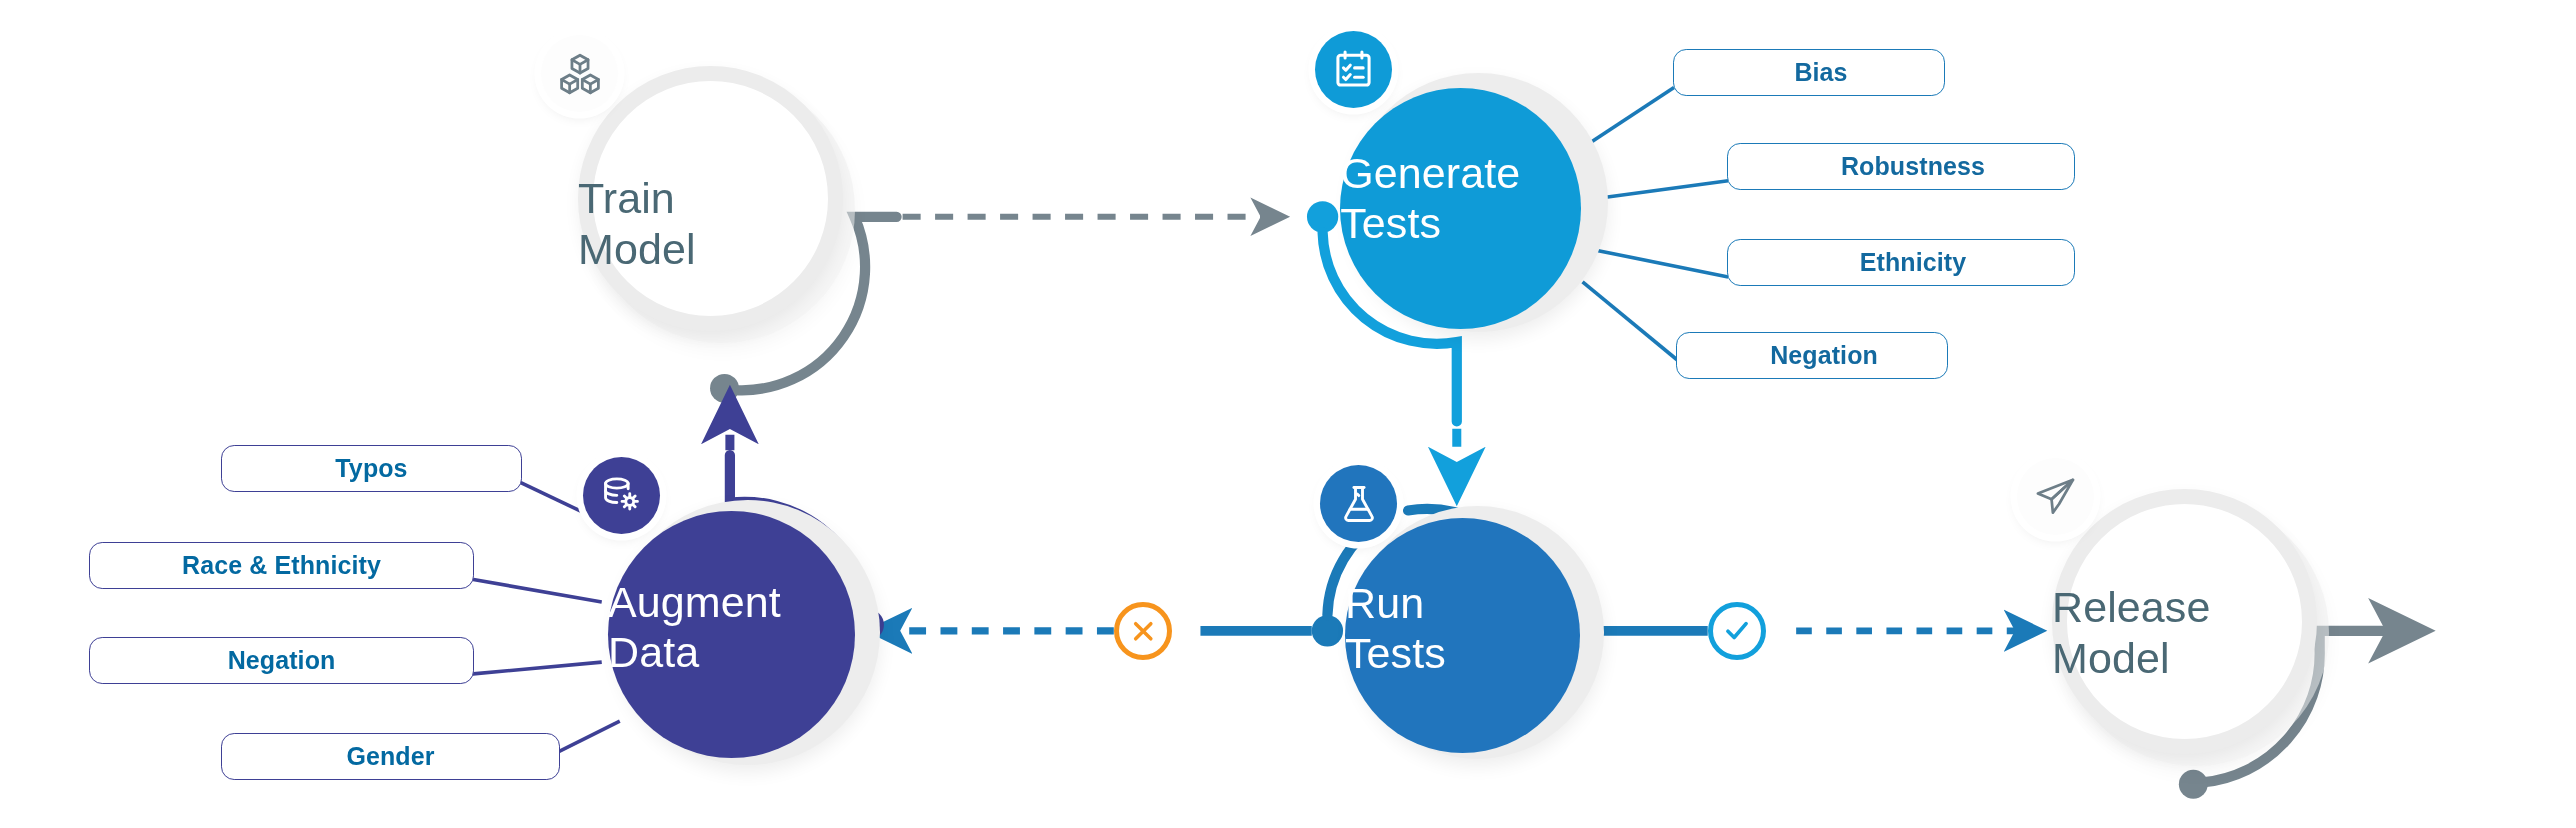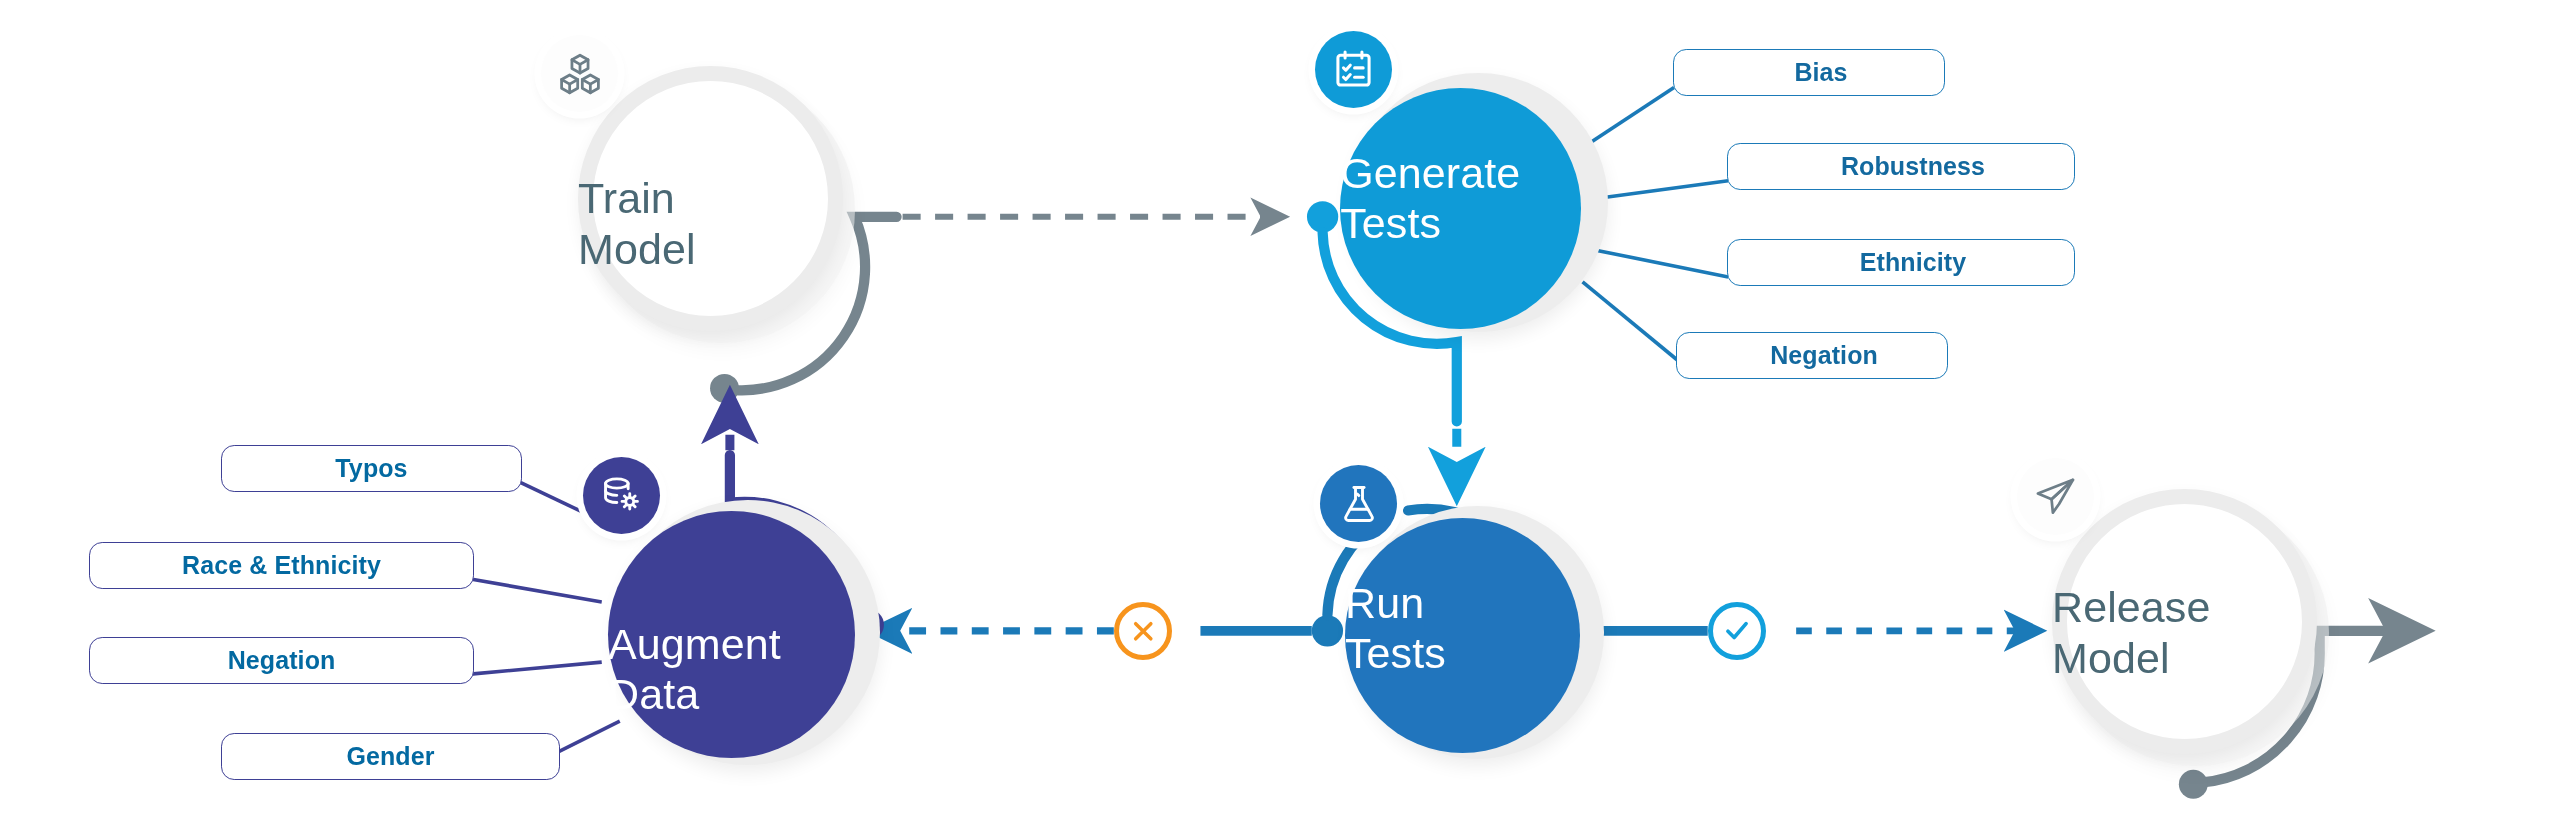--- a/index.html
+++ b/index.html
@@ -185,21 +185,21 @@
         <path d="M10 2.6 L10 9.3 L4.6 19.1 A1.5 1.5 0 0 0 5.9 21.4 L18.1 21.4 A1.5 1.5 0 0 0 19.4 19.1 L14 9.3 L14 2.6"></path>
         <path d="M6.9 15 L17.1 15"></path>
         <path d="M11 6.3 L11.9 7.2"></path>
       </svg>
     </div>
   </div>
 
   <div class="node" style="left:602px;top:486px;width:283px;height:283px;">
     <div class="halo" style="left:13.2px;top:14.4px;width:265px;height:265px;"></div>
     <div class="disc" style="left:6px;top:25px;width:247px;height:247px;background:#3e4095;"></div>
-    <div class="node-label label-white" style="left:6px;width:247px;top:50%;margin-top:42px;">Augment
+    <div class="node-label label-white" style="left:6px;width:247px;top:50%;">Augment
 Data</div>
     <div class="badge" style="left:-19px;top:-29px;background:#3e4095;">
       <svg width="43" height="43" viewBox="0 0 24 24" fill="none" stroke="#ffffff" stroke-width="1.6" stroke-linecap="round" stroke-linejoin="round">
         <ellipse cx="9.4" cy="5.3" rx="6.3" ry="2.6"></ellipse>
         <path d="M3.1 5.3 L3.1 9.3 C3.1 10.7 5.9 11.9 9.4 11.9"></path>
         <path d="M15.7 5.3 L15.7 8.2"></path>
         <path d="M3.1 9.3 L3.1 13.3 C3.1 14.7 5.9 15.9 9.4 15.9"></path>
         <circle cx="16.6" cy="15.3" r="2.2"></circle>
         <path d="M16.6 11 L16.6 12.4 M16.6 18.2 L16.6 19.6
                  M12.3 15.3 L13.7 15.3 M19.5 15.3 L20.9 15.3

